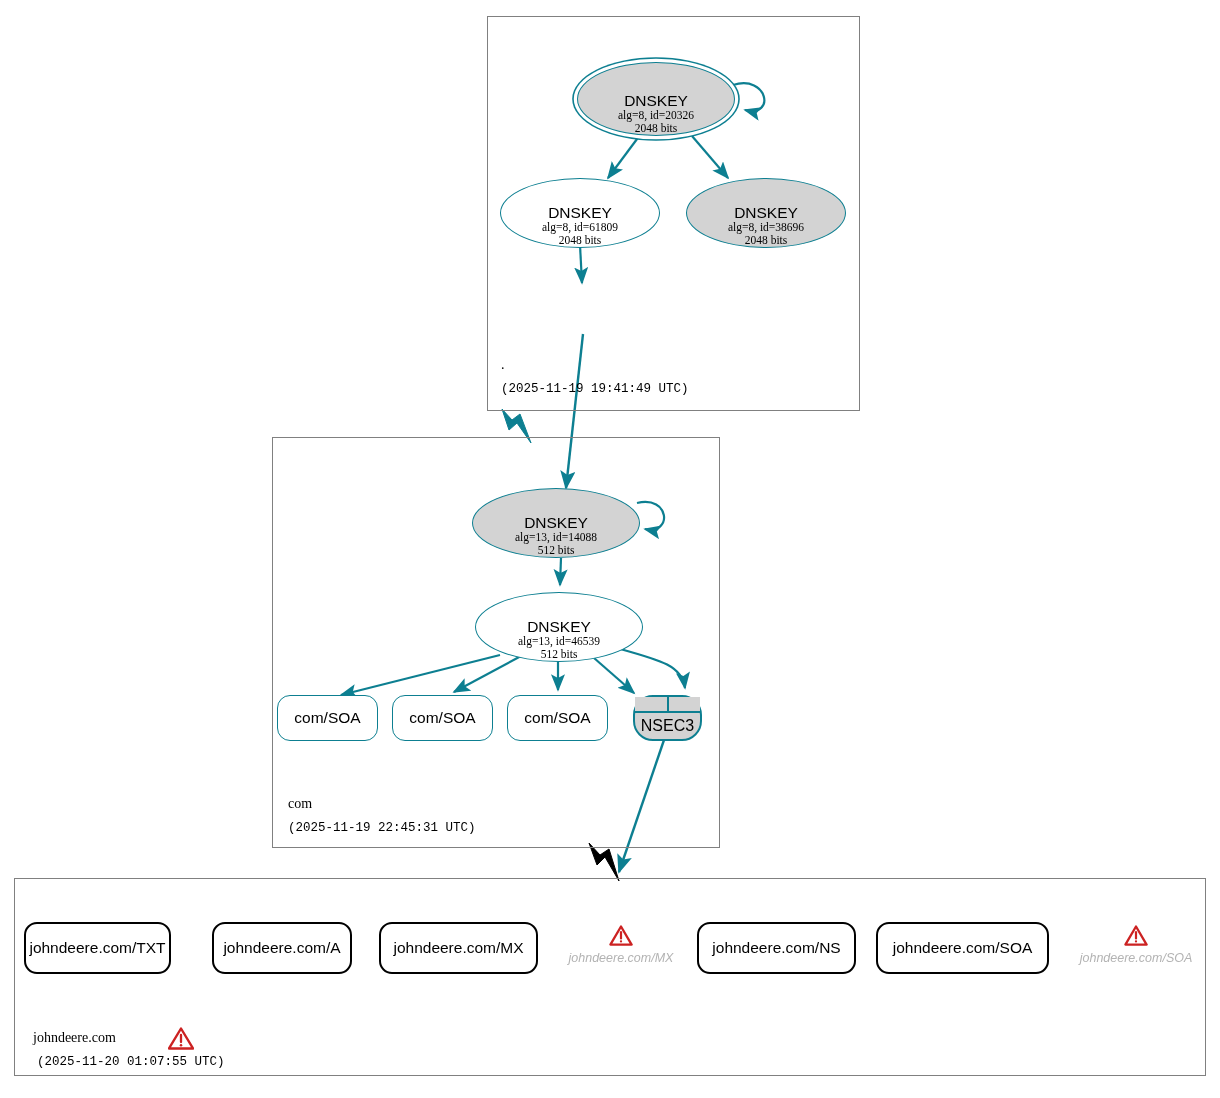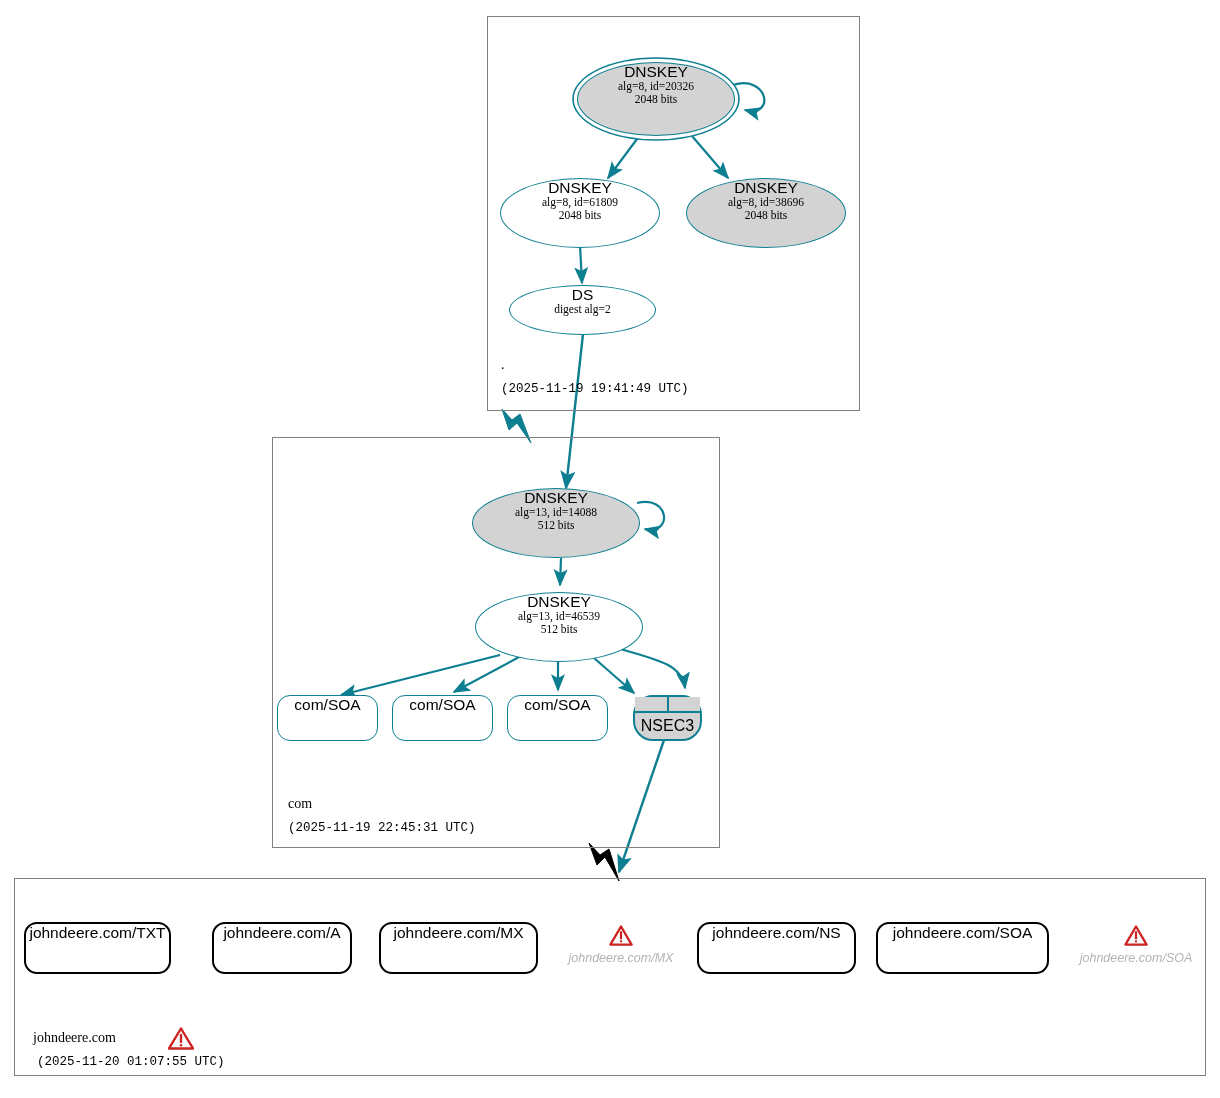--- a/index.html
+++ b/index.html
@@ -46,21 +46,21 @@
     font-size: 12.5px;
     color: #000000;
     white-space: nowrap;
   }
   .node {
     position: absolute;
     box-sizing: border-box;
     display: flex;
     flex-direction: column;
     align-items: center;
-    justify-content: flex-start;
+    justify-content: flex-end;
     text-align: center;
     color: #000000;
   }
   .ellipse {
     border: 1.6px solid #0d7f91;
     border-radius: 50%;
     background: #ffffff;
   }
   .ellipse.filled { background: #d3d3d3; }
   .ellipse.sep {
@@ -81,20 +81,21 @@
     font-size: 11.5px;
     line-height: 13px;
   }
   .rrset {
     position: absolute;
     box-sizing: border-box;
     border: 1.7px solid #0d7f91;
     border-radius: 13px;
     background: #ffffff;
     display: flex;
+    align-items: center;
     justify-content: center;
     font-family: "Liberation Sans", sans-serif;
     font-size: 15.5px;
     color: #000000;
     white-space: nowrap;
   }
   .rrset.black-border { border-color: #000000; border-width: 2px; }
   .nsec3 {
     position: absolute;
     box-sizing: border-box;
@@ -243,24 +244,20 @@
     <div class="t2">alg=8, id=61809</div>
     <div class="t3">2048 bits</div>
   </div>
 
   <div class="node ellipse filled" style="left:686px; top:178px; width:160px; height:70px;">
     <div class="t1">DNSKEY</div>
     <div class="t2">alg=8, id=38696</div>
     <div class="t3">2048 bits</div>
   </div>
 
-  <div class="node ellipse" style="left:509px; top:285px; width:147px; height:50px;">
-    <div class="t1">DS</div>
-    <div class="t2">digest alg=2</div>
-  </div>
 
   <div class="node ellipse filled" style="left:472px; top:488px; width:168px; height:70px;">
     <div class="t1">DNSKEY</div>
     <div class="t2">alg=13, id=14088</div>
     <div class="t3">512 bits</div>
   </div>
 
   <div class="node ellipse" style="left:475px; top:592px; width:168px; height:70px;">
     <div class="t1">DNSKEY</div>
     <div class="t2">alg=13, id=46539</div>

